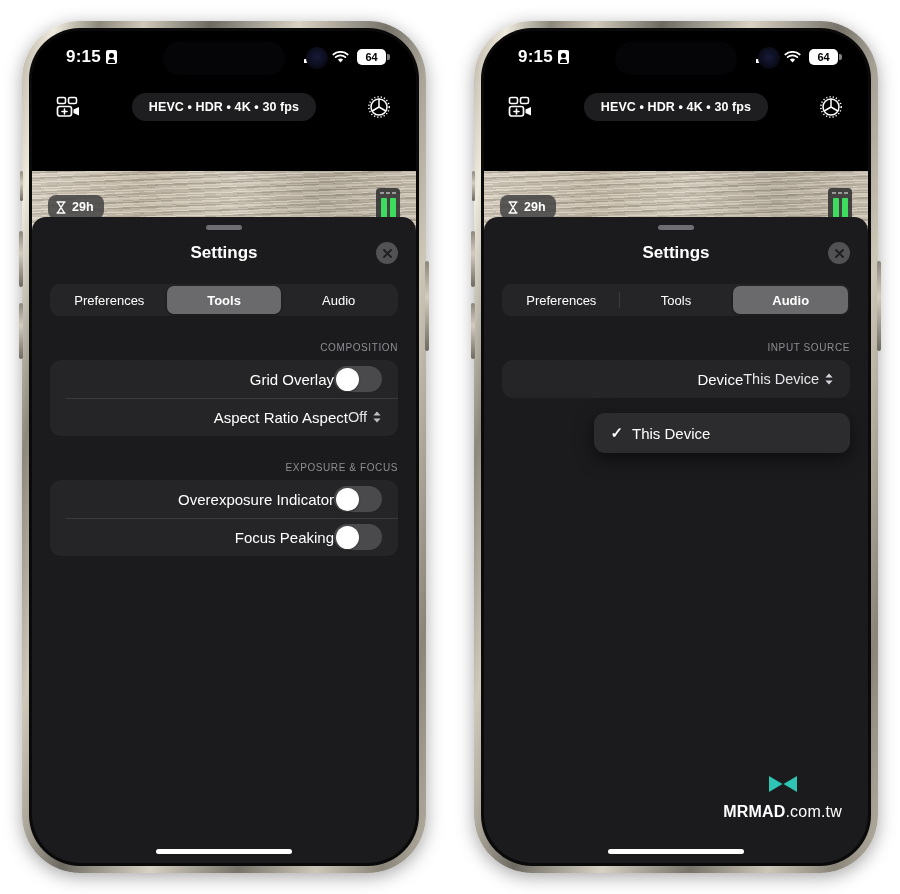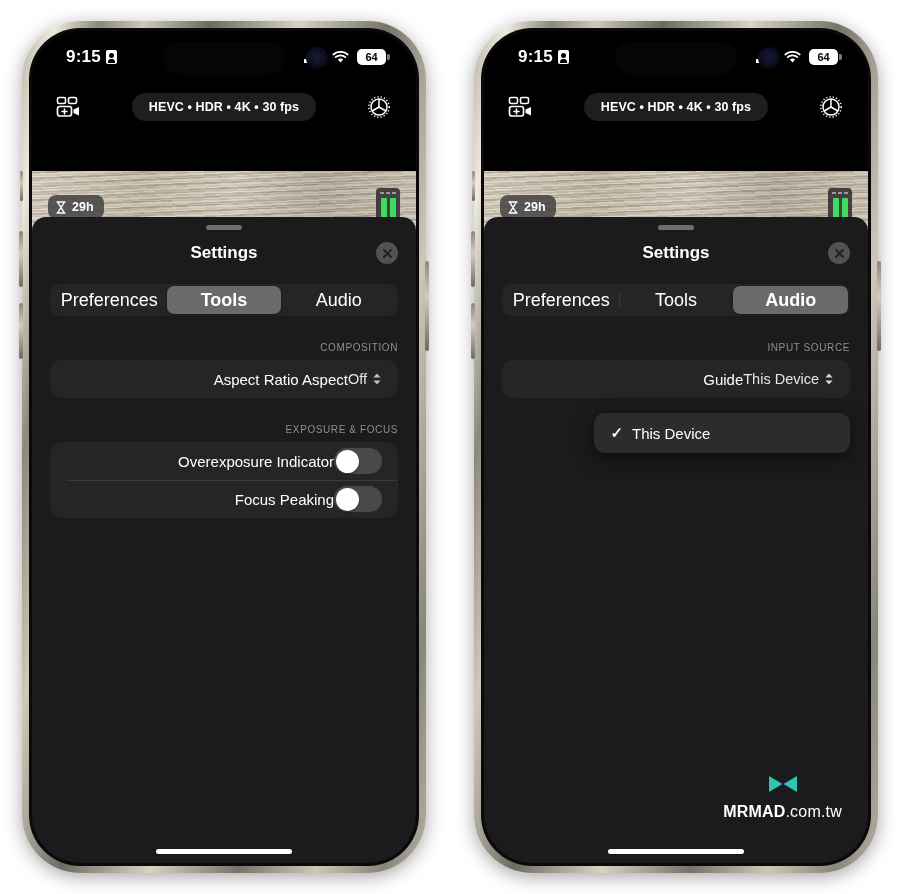--- a/index.html
+++ b/index.html
@@ -242,21 +242,21 @@
     background: #252527;
     border-radius: 9px;
     padding: 2px;
     display: flex;
     height: 32px;
     position: relative;
   }
   .seg {
     flex: 1;
     display:flex;align-items:center;justify-content:center;
-    font-size: 18px;
+    font-size: 13px;
     color: #fff;
     border-radius: 7px;
     font-weight: normal;
     position: relative;
   }
   .seg + .seg::before {
     content:""; position:absolute; left:0; top:6px; bottom:6px;
     width:1px; background:#3a3a3c;
   }
   .seg.active {
@@ -453,20 +453,26 @@
           </div>
 
           <div class="segmented">
             <div class="seg">Preferences</div>
             <div class="seg active">Tools</div>
             <div class="seg">Audio</div>
           </div>
 
           <div class="group-label">COMPOSITION</div>
           <div class="card">
+            <div class="row">
+              <div class="row-label">Grid Overlay</div>
+              <div class="toggle">
+                  <span class="knob"></span>
+                </div>
+            </div>
             <div class="row">
               <div class="row-label">Aspect Ratio Aspect</div>
               <div class="row-value">
                 <span>Off</span>
                 <span class="chev-ud">
                   <svg width="10" height="14" viewBox="0 0 10 14">
                     <path d="M5 1.5 L8.6 5.4 H1.4 Z M5 12.5 L8.6 8.6 H1.4 Z" fill="#c2c2c6"></path>
                   </svg>
                 </span>
               </div>
@@ -583,21 +589,21 @@
 
           <div class="segmented">
             <div class="seg">Preferences</div>
             <div class="seg">Tools</div>
             <div class="seg active">Audio</div>
           </div>
 
           <div class="group-label">INPUT SOURCE</div>
           <div class="card">
             <div class="row">
-              <div class="row-label">Guide</div>
+              <div class="row-label">Device</div>
               <div class="row-value strong">
                 <span>This Device</span>
                 <span class="chev-ud">
                   <svg width="10" height="14" viewBox="0 0 10 14">
                     <path d="M5 1.5 L8.6 5.4 H1.4 Z M5 12.5 L8.6 8.6 H1.4 Z" fill="#d6d6da"></path>
                   </svg>
                 </span>
               </div>
             </div>
           </div>

